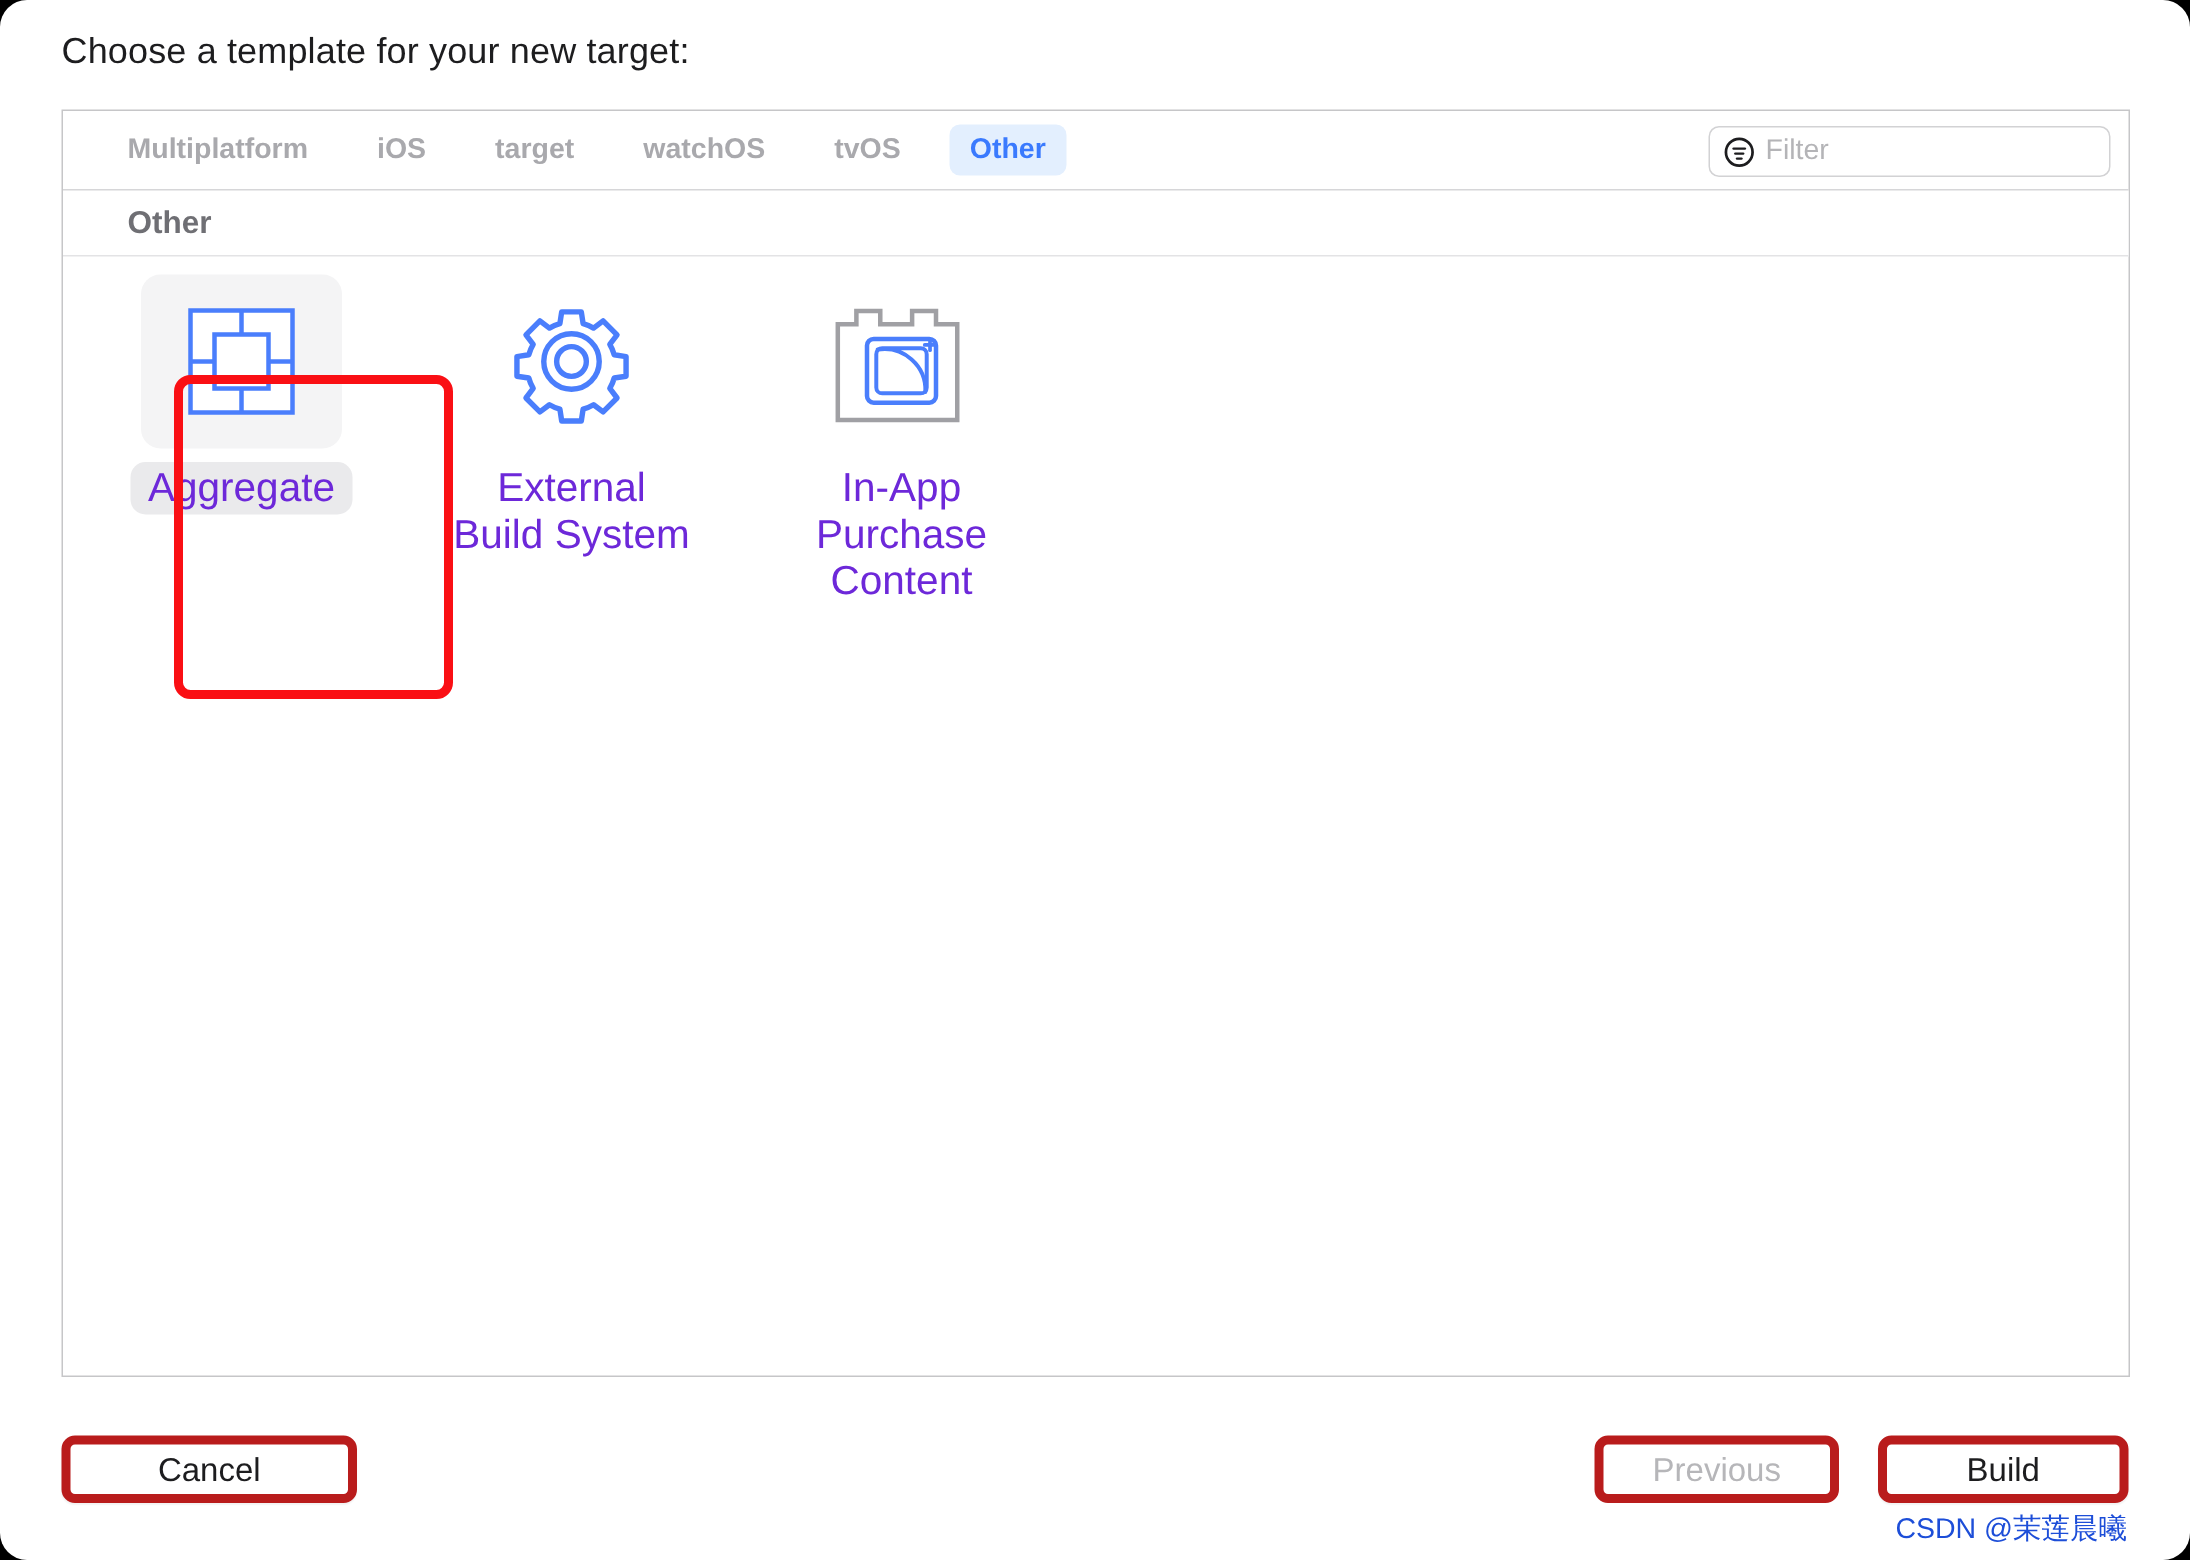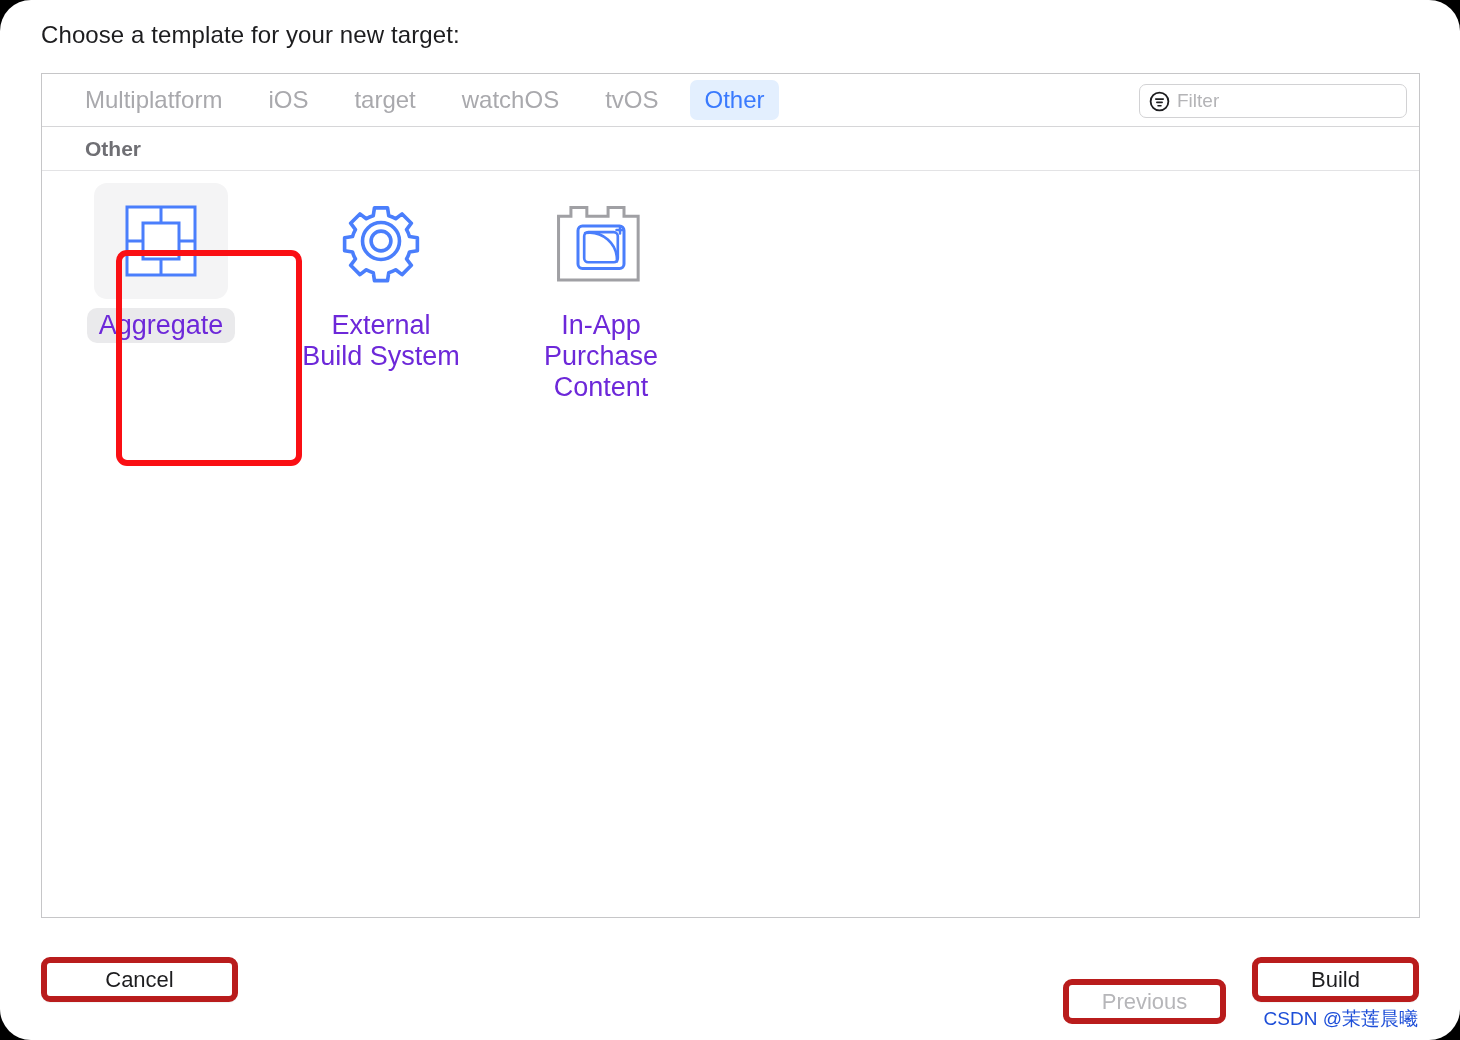--- a/index.html
+++ b/index.html
@@ -15,21 +15,21 @@
     -webkit-font-smoothing: antialiased;
   }
 
   
   #window {
     position: absolute;
     left: 0; top: 0;
     width: 1460px;
     height: 1040px;
     background: #ffffff;
-    border-radius: 31px;
+    border-radius: 18px;
     overflow: hidden;
     box-sizing: border-box;
   }
 
   
   #dialog-title {
     position: absolute;
     left: 41px;
     top: 21px;
     font-size: 24px;
@@ -53,27 +53,28 @@
   
   #tabbar {
     position: relative;
     height: 53px;
     box-sizing: border-box;
     border-bottom: 1px solid #d6d6d8;
     display: flex;
     align-items: center;
   }
   .tab {
-    font-size: 24px;
+    font-size: 19px;
     color: #a9a9ad;
     padding: 6px 14px;
     border-radius: 7px;
     white-space: nowrap;
     margin-left: 18px;
     cursor: default;
+    font-weight: bold;
   }
   .tab:first-child { margin-left: 29px; }
   .tab.selected {
     color: #3a7afe;
     background: #e3effe;
   }
 
   
   #filter-field {
     position: absolute;
@@ -178,21 +179,21 @@
     background: #ffffff;
     display: flex;
     align-items: center;
     justify-content: center;
     font-size: 22px;
     color: #1d1d1f;
     box-shadow: 0 1px 1px rgba(0,0,0,0.05);
     cursor: default;
   }
   #cancel-button  { left: 41px;   top: 957px; width: 197px; }
-  #previous-button{ left: 1063px; top: 957px; width: 163px; color: #b6b6b9; box-shadow: none; margin-top: 22px; }
+  #previous-button{ left: 1063px; top: 957px; width: 163px; color: #b6b6b9; box-shadow: none; }
   #next-button    { left: 1252px; top: 957px; width: 167px; }
 
   
   #watermark {
     position: absolute;
     right: 42px;
     bottom: 8px;
     font-size: 19px;
     color: #1d4ed8;
     white-space: nowrap;

